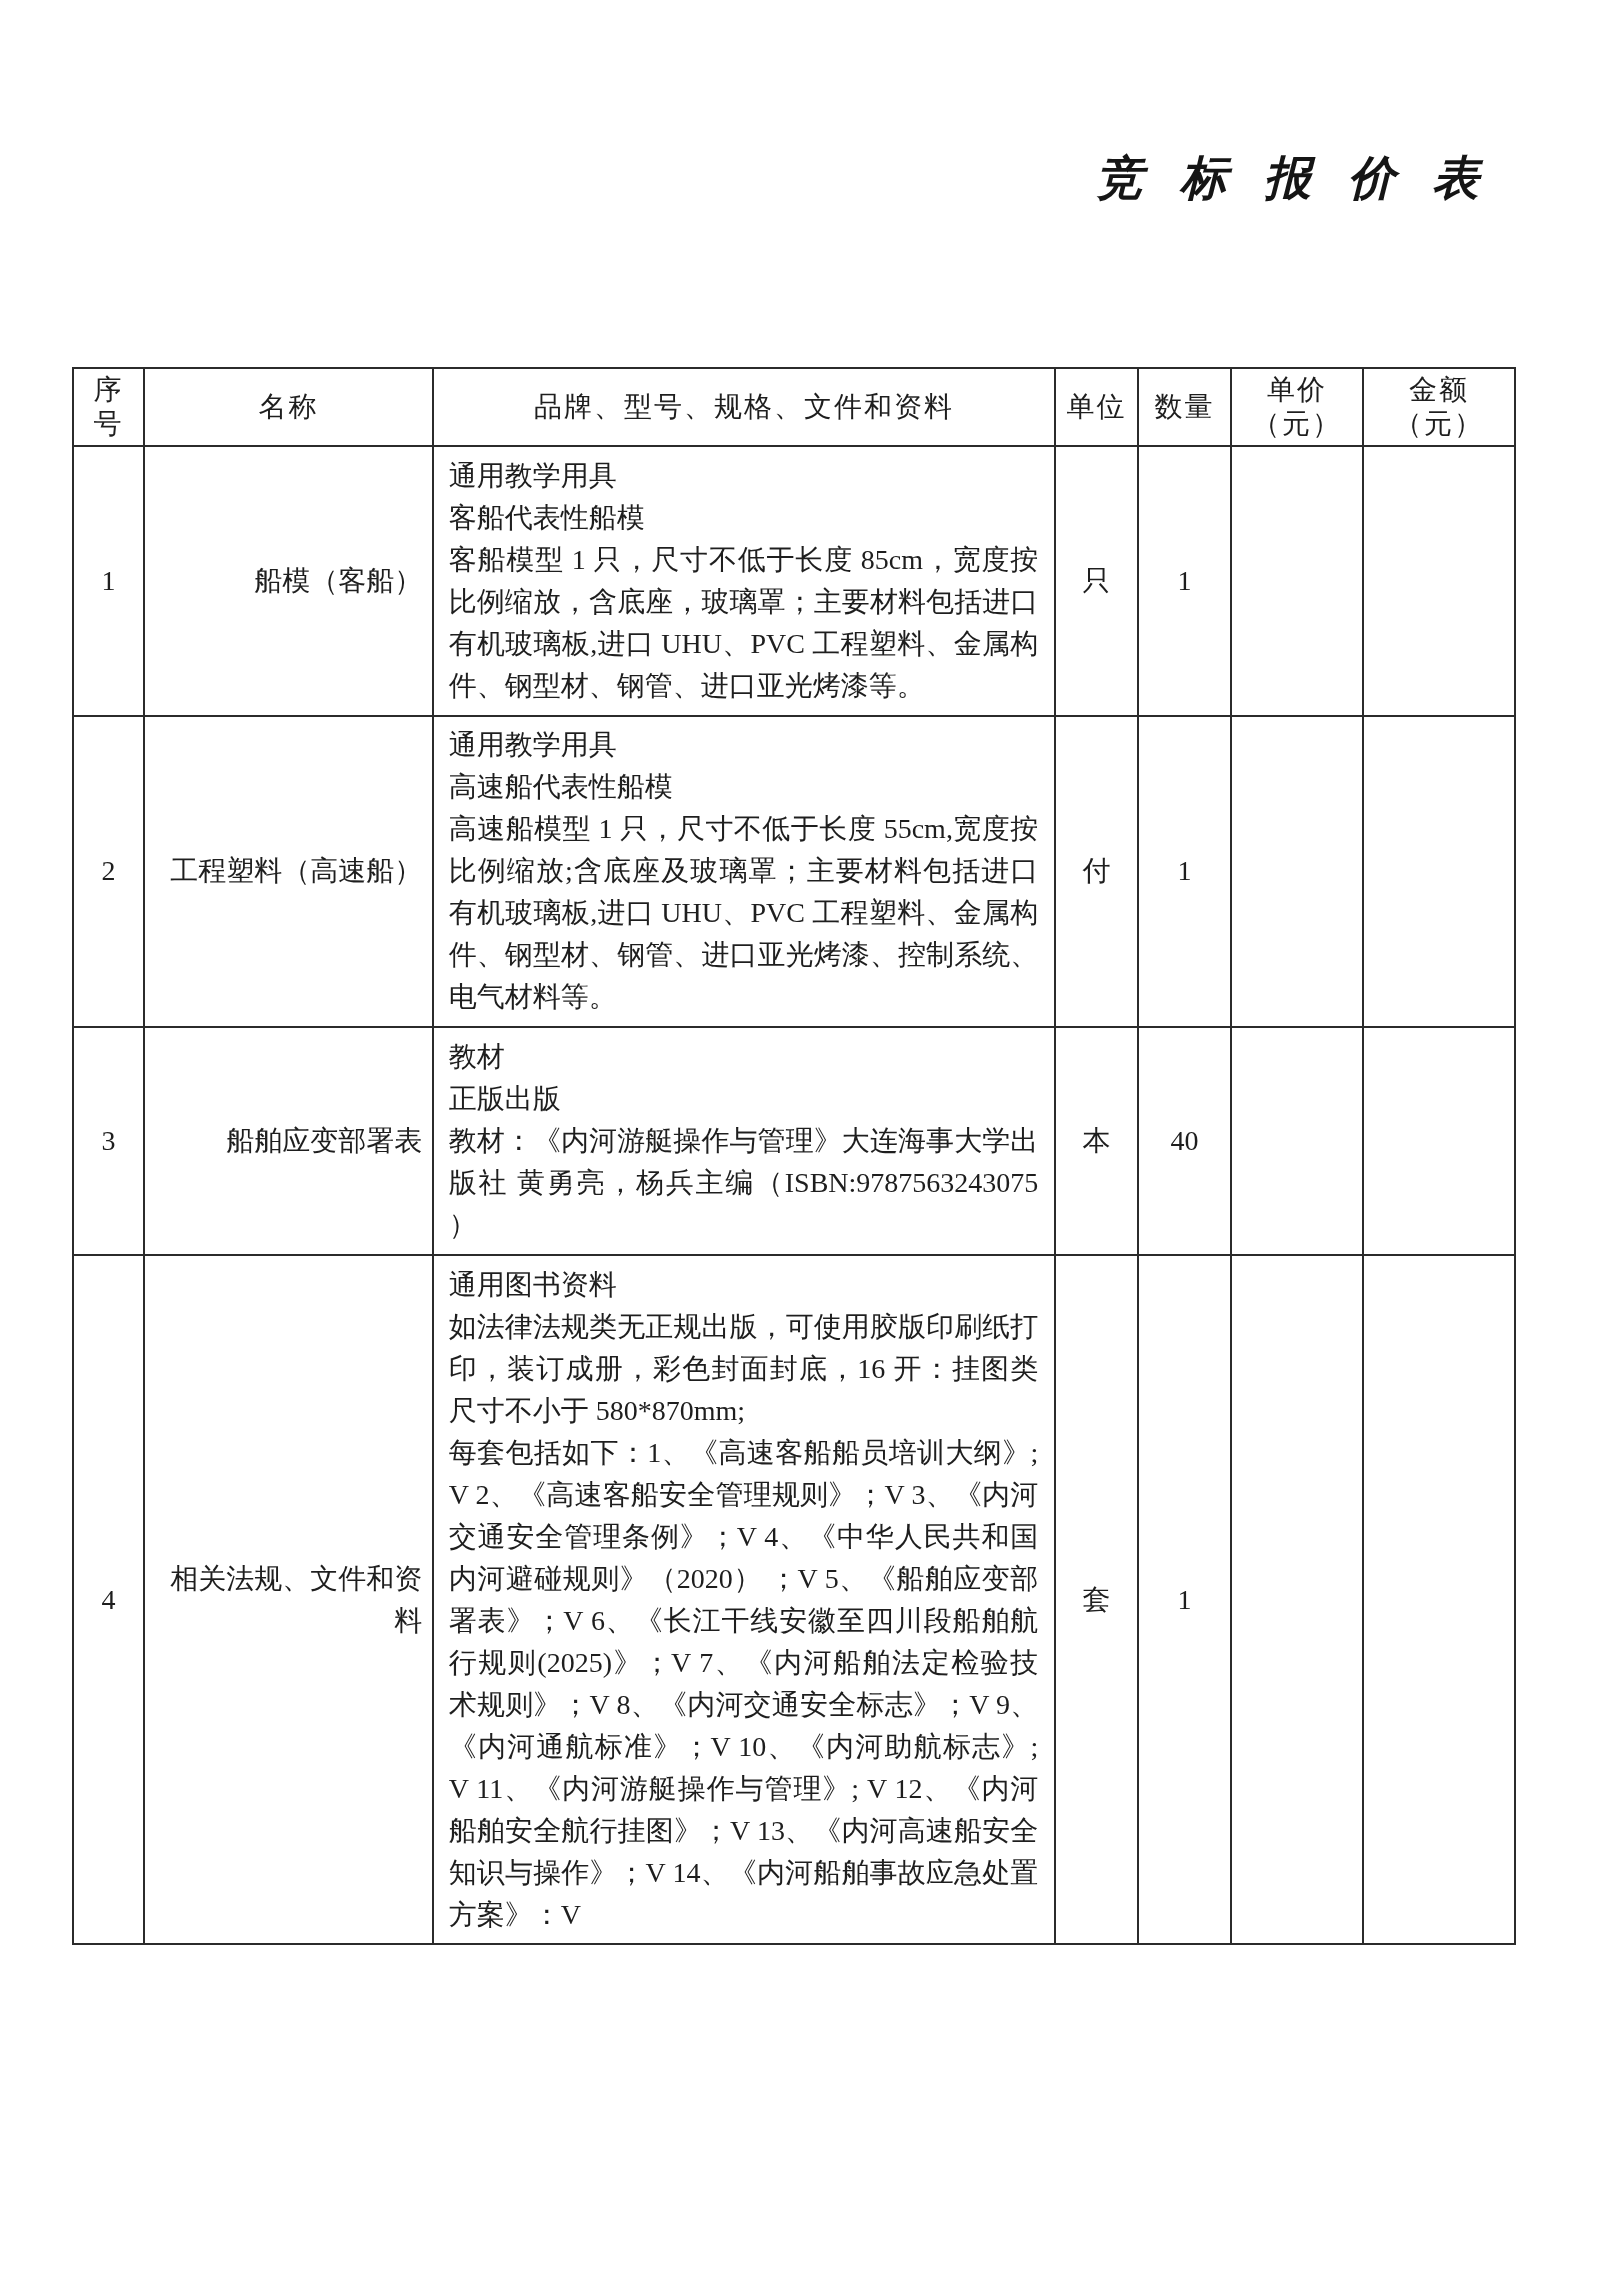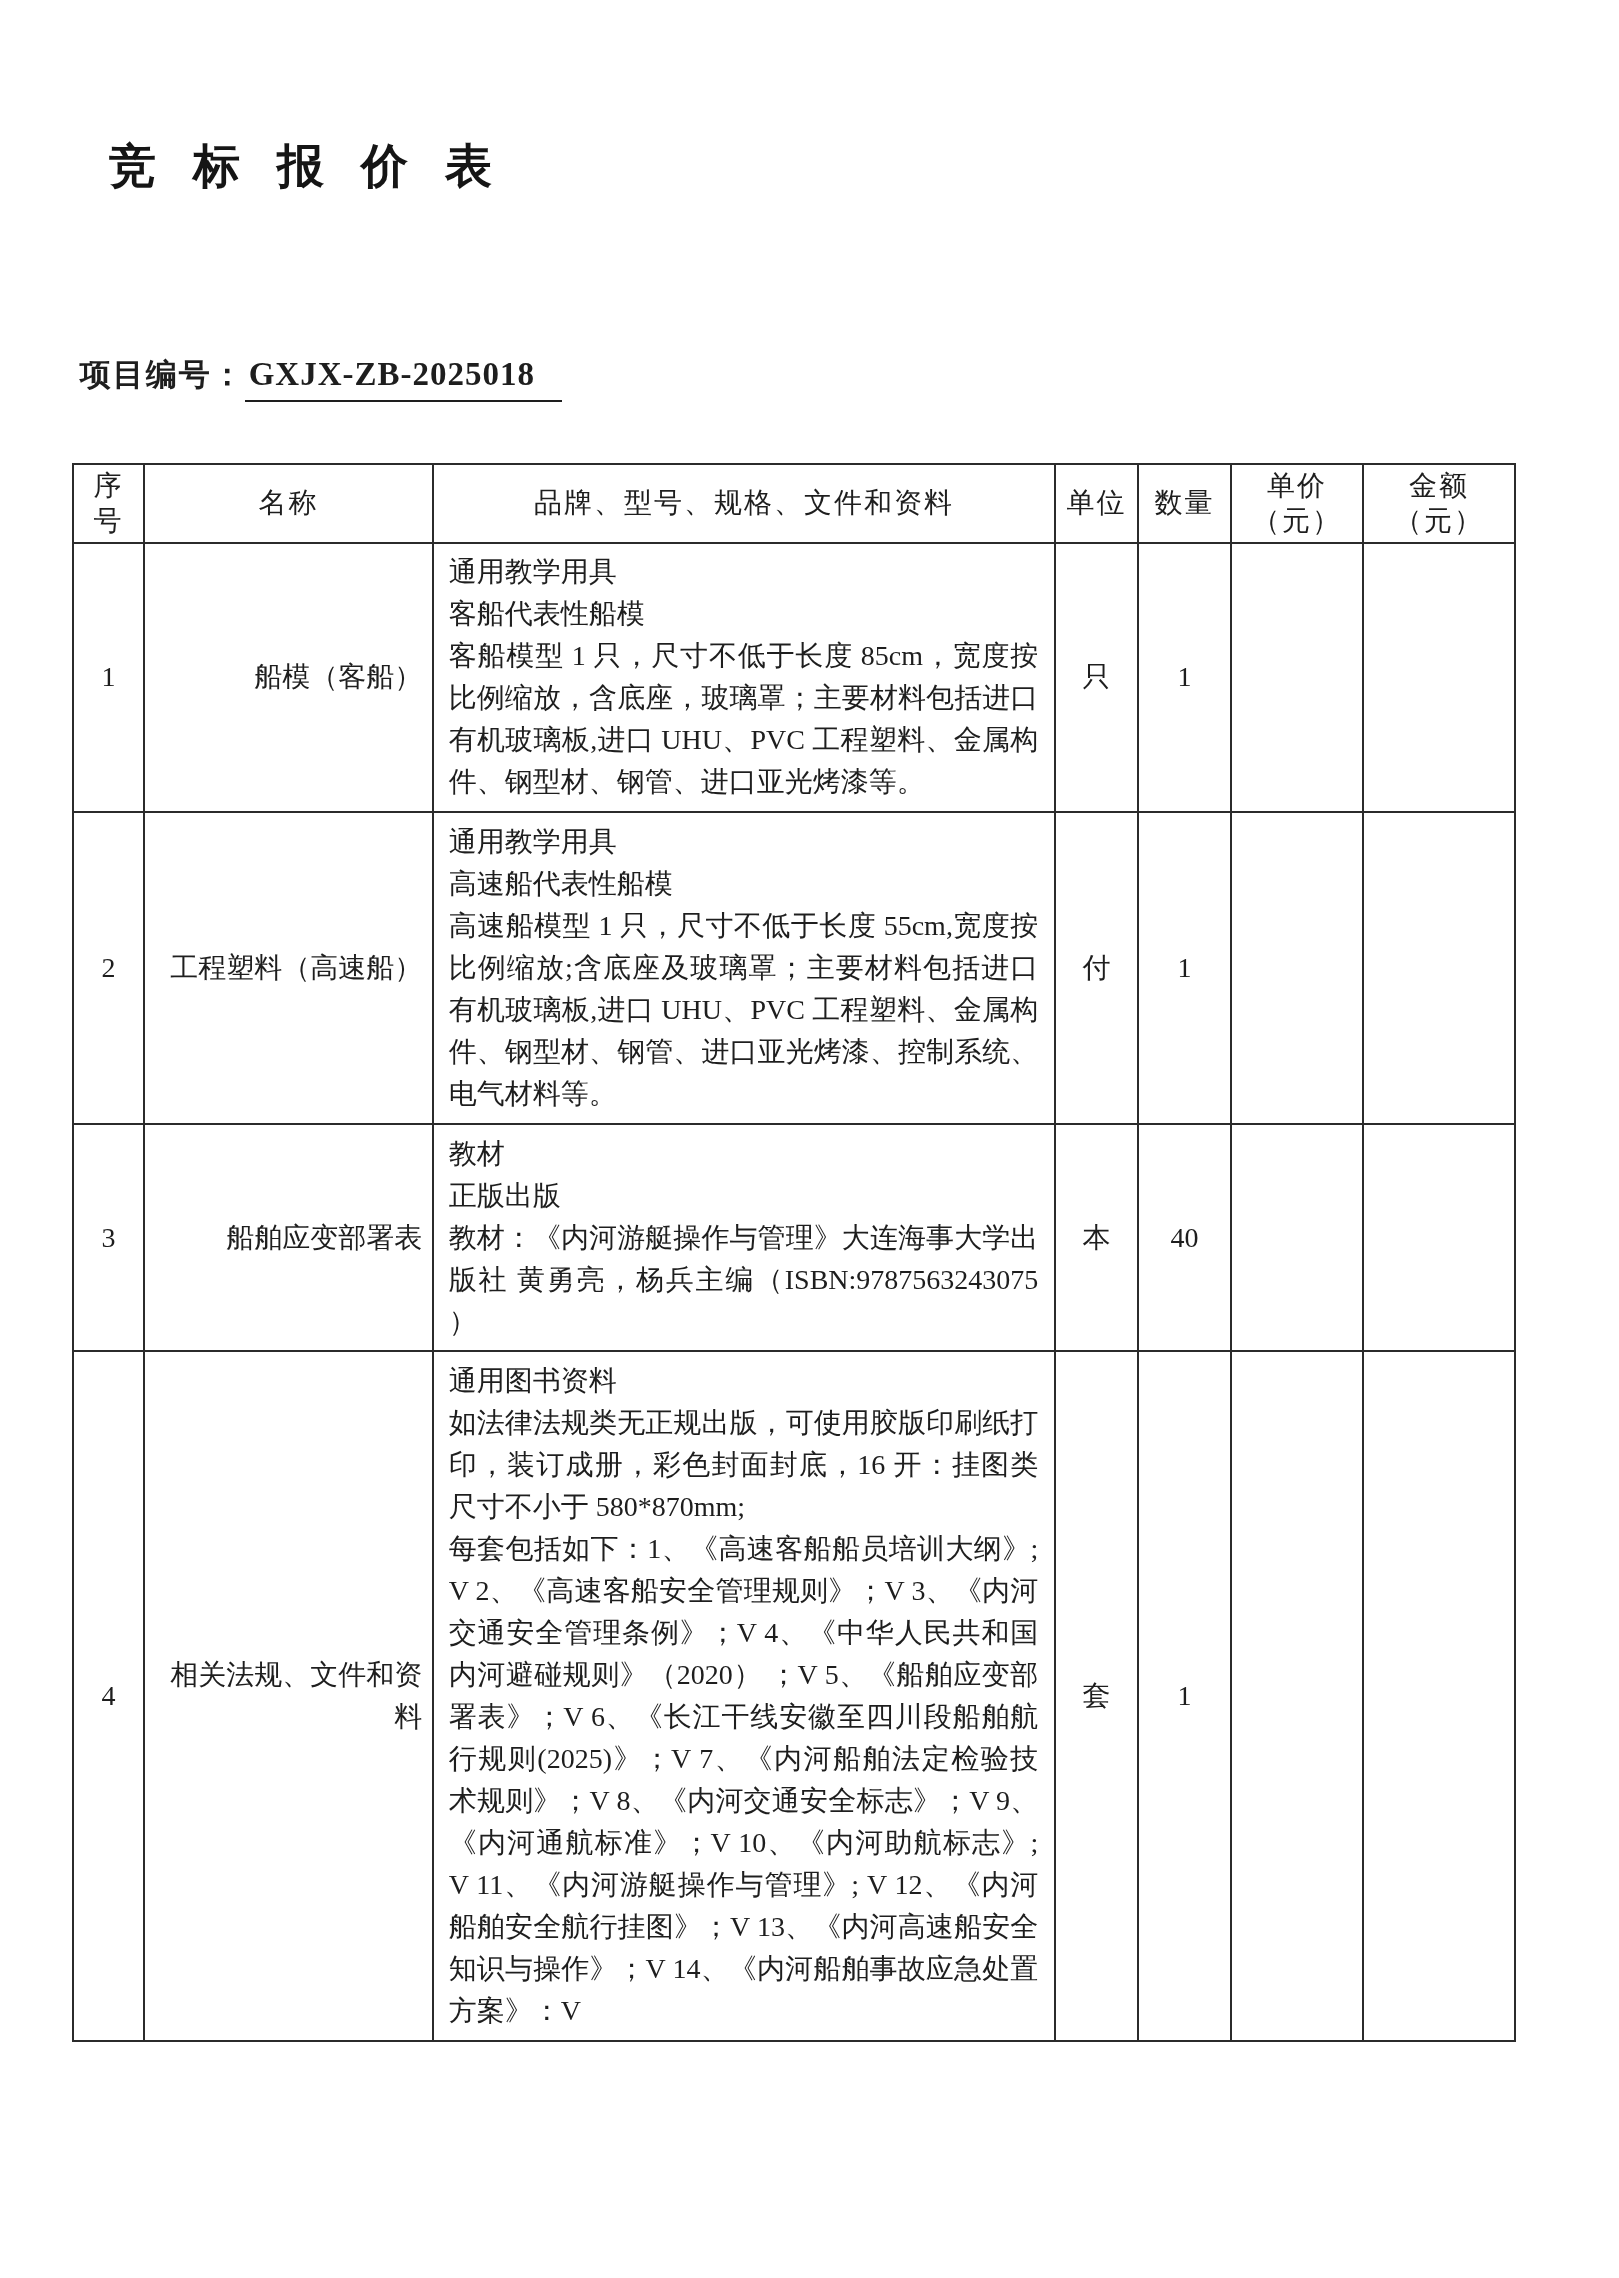--- a/index.html
+++ b/index.html
@@ -14,27 +14,28 @@
     margin: 0 auto;
     background: #ffffff;
     box-sizing: border-box;
     padding: 135px 103px 0 72px;
     overflow: hidden;
     font-family: "Liberation Serif", "DejaVu Serif", serif;
     color: #1e1e1e;
   }
   
   .doc-title {
-    margin: 0 0 157px 0;
-    text-align: left;
+    margin: 12px 0 157px 0;
+    text-align: right;
     font-size: 47px;
     font-weight: 700;
     letter-spacing: 37px;
     padding-left: 37px; 
     color: #151515;
+    font-style: italic;
   }
   
   .proj-line {
     margin: 0 0 25.5px 7.8px;
     font-size: 31px;
     font-weight: 700;
     line-height: 1.2;
   }
   .proj-line.code {
     margin-bottom: 61px;
@@ -99,23 +100,20 @@
   }
 </style>
 </head>
 <body>
 
 <div class="page">
 
   <h1 class="doc-title">竞标报价表</h1>
 
 
-  <div class="proj-line code">
-    <span class="proj-label">项目编号：</span><span class="proj-value code-value">GXJX-ZB-2025018</span>
-  </div>
 
   <table class="quote-table">
     <colgroup>
       <col style="width:71px">
       <col style="width:289px">
       <col style="width:622px">
       <col style="width:83px">
       <col style="width:93px">
       <col style="width:132px">
       <col style="width:152px">

